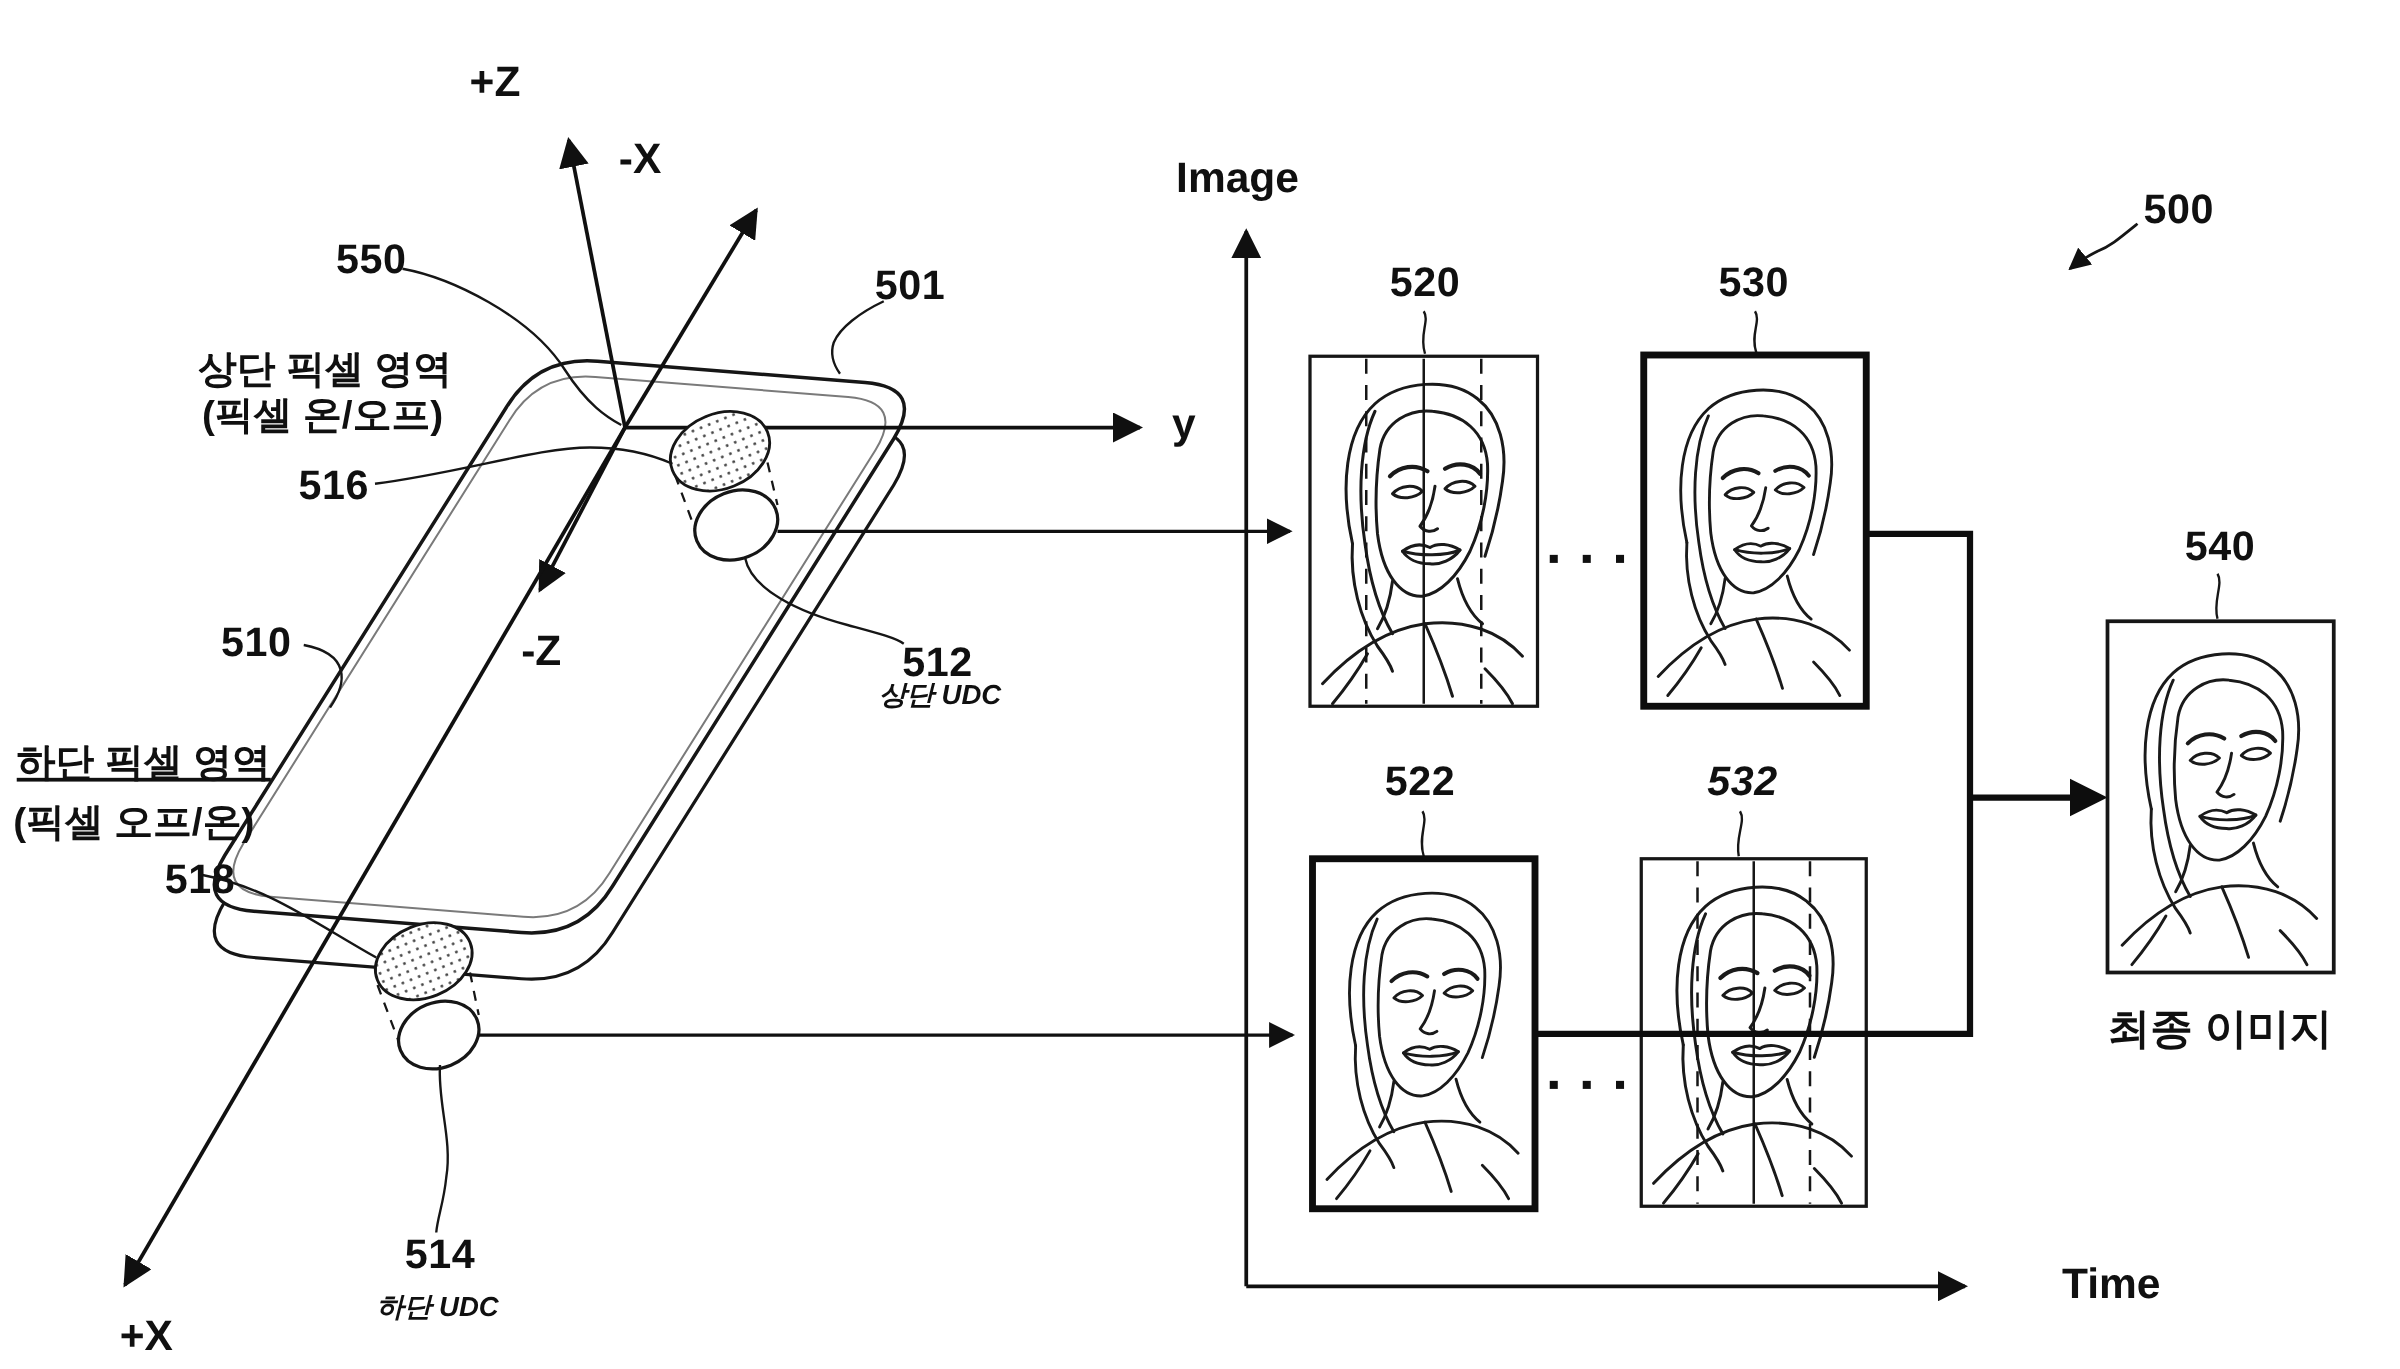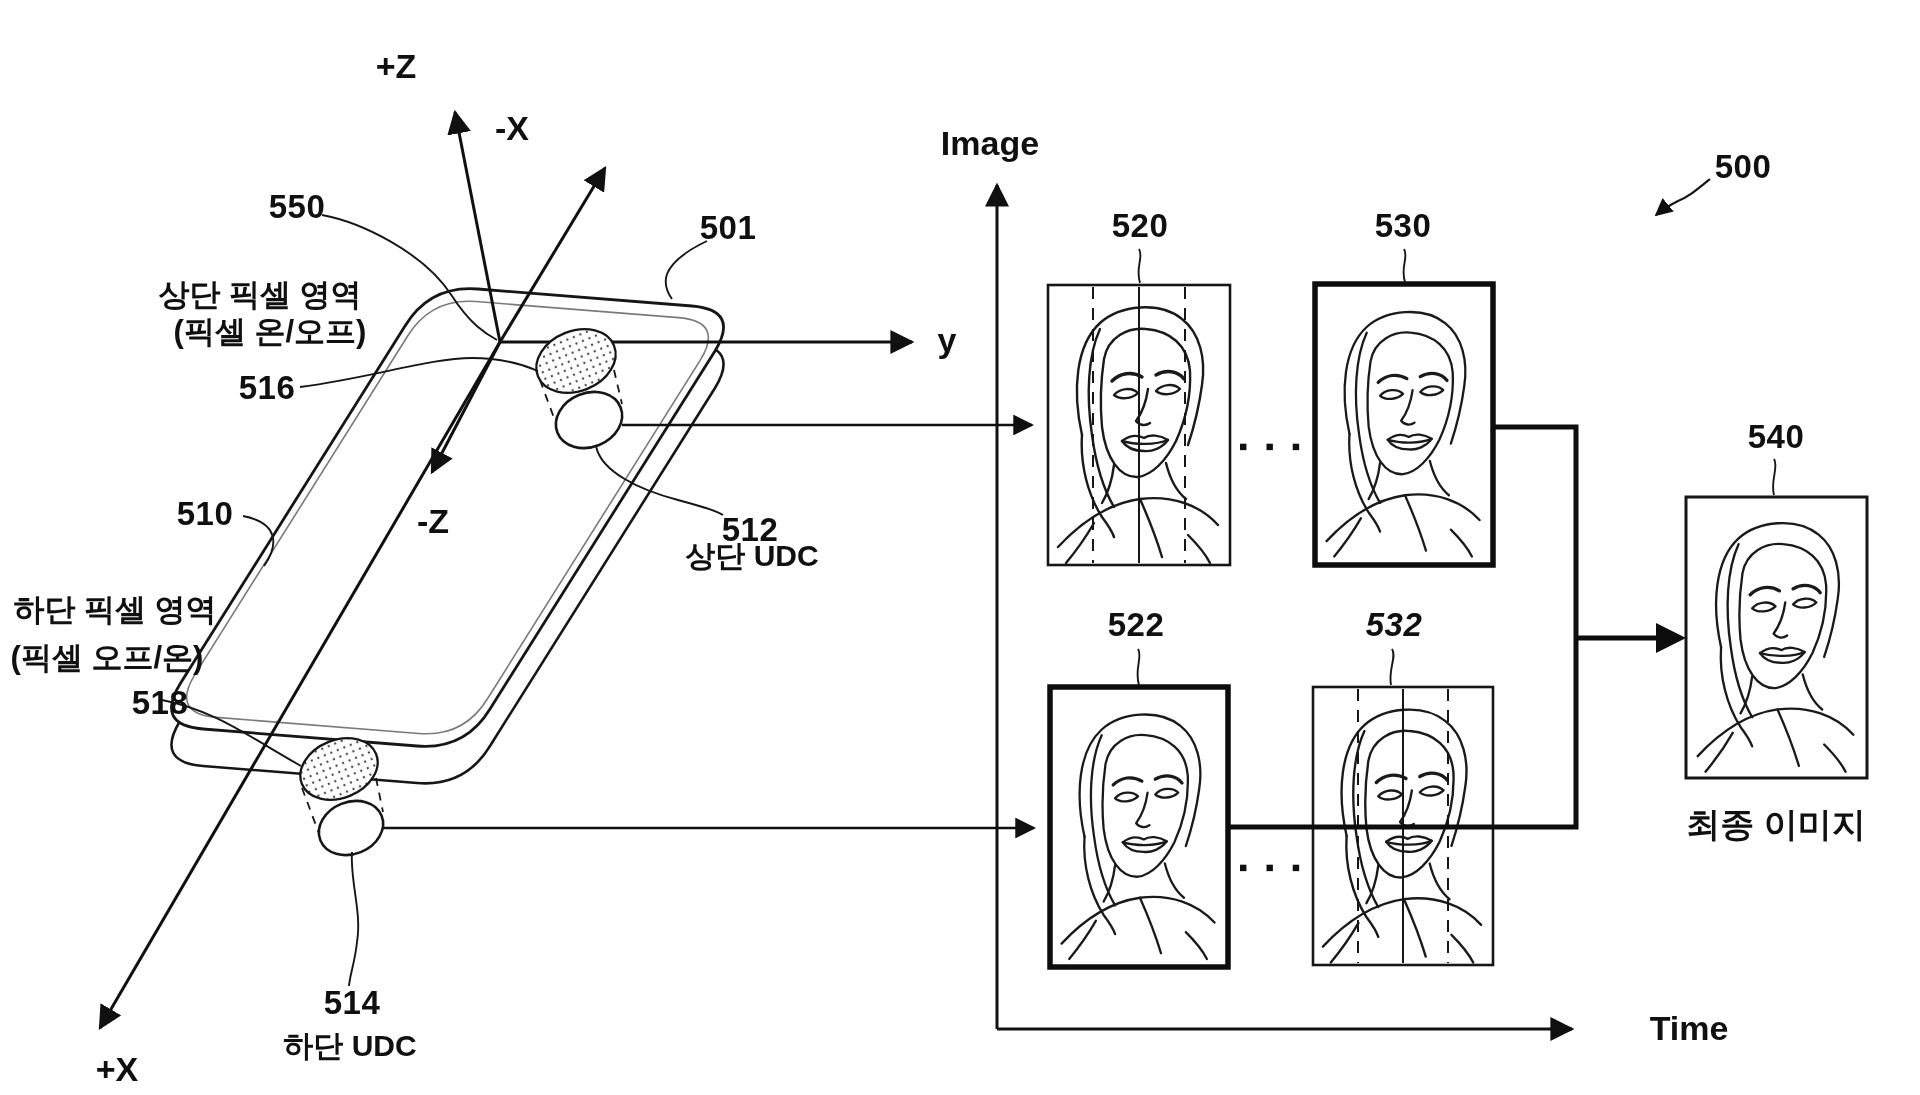--- a/index.html
+++ b/index.html
@@ -10,21 +10,21 @@
   svg{position:absolute;left:0;top:0;}
   .lbl{
     position:absolute;transform:translate(-50%,-50%);
     font-family:"Liberation Sans", sans-serif;
     font-weight:600;color:#101010;white-space:nowrap;line-height:1.08;
     text-align:center;
   }
   .num{font-size:33px;letter-spacing:0.5px;}
   .axis{font-size:34px;}
   .kor{font-size:31px;}
-  .kor-small{font-size:30px;}
+  .kor-small{font-size:22px;font-style:italic;}
   .caption{font-size:34px;}
   .dots{font-size:26px;letter-spacing:5px;font-weight:700;}
 </style>
 </head>
 <body>
 
 <div class="stage">
 
   <svg width="1920" height="1095" viewBox="0 0 1920 1095">
     <defs>
@@ -155,24 +155,24 @@
   <div class="lbl axis" style="left:433px;top:521px;">-Z</div>
   <div class="lbl axis" style="left:117px;top:1069px;">+X</div>
   <div class="lbl axis" style="left:947px;top:340px;">y</div>
 
   <div class="lbl num" style="left:1743px;top:167px;">500</div>
   <div class="lbl num" style="left:728px;top:228px;">501</div>
   <div class="lbl num" style="left:297px;top:207px;">550</div>
   <div class="lbl num" style="left:205px;top:514px;">510</div>
 
   <div class="lbl kor" style="left:260px;top:295px;">상단 픽셀 영역</div>
-  <div class="lbl kor" style="left:270px;top:332px;">(픽셀 온/오프)</div>
+  <div class="lbl kor" style="left:258px;top:332px;">(픽셀 온/오프)</div>
   <div class="lbl num" style="left:267px;top:388px;">516</div>
 
-  <div class="lbl kor" style="left:115px;top:610px;">하단 픽셀 영역</div>
+  <div class="lbl kor" style="left:115px;top:610px;text-decoration:underline;">하단 픽셀 영역</div>
   <div class="lbl kor" style="left:107px;top:658px;">(픽셀 오프/온)</div>
   <div class="lbl num" style="left:137px;top:703px;margin-left:23px;">518</div>
 
   <div class="lbl num" style="left:750px;top:514px;margin-top:16px;">512</div>
   <div class="lbl kor-small" style="left:752px;top:556px;">상단 UDC</div>
 
   <div class="lbl num" style="left:352px;top:1003px;text-align:center;">514</div>
   <div class="lbl kor-small" style="left:350px;top:1046px;">하단 UDC</div>
 
   <div class="lbl axis" style="left:990px;top:143px;">Image</div>

